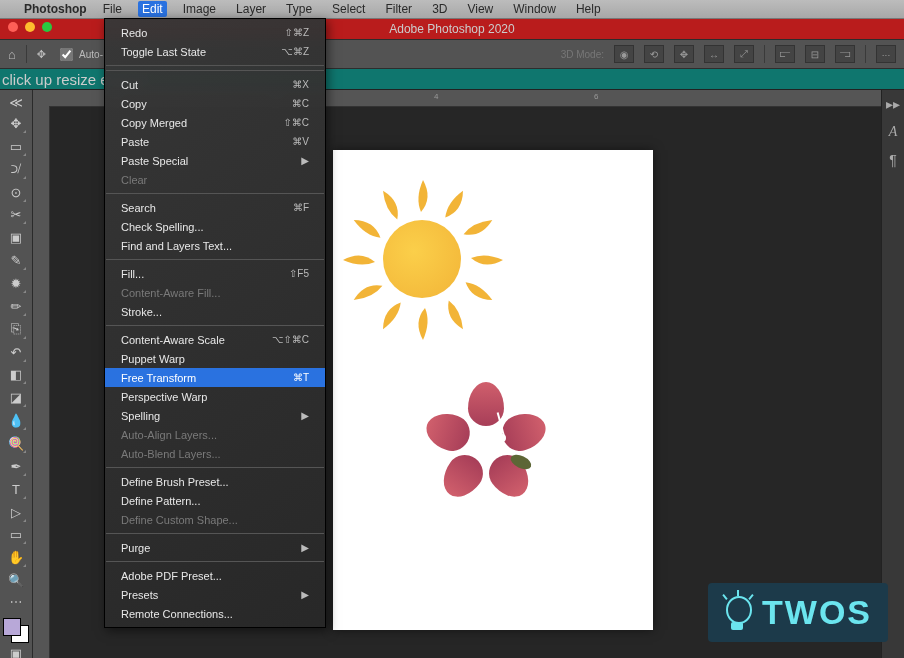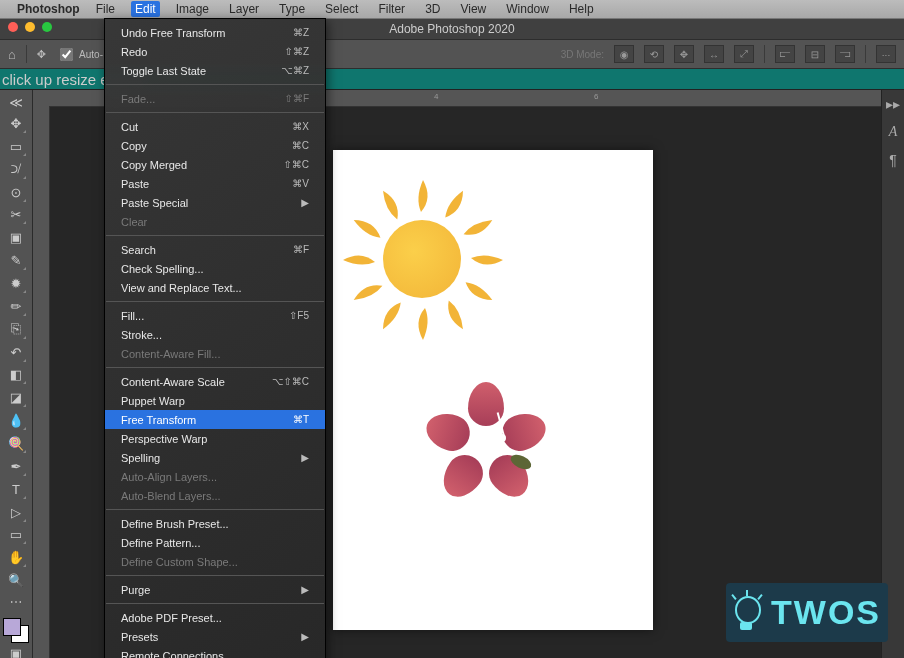--- a/index.html
+++ b/index.html
@@ -1,23 +1,23 @@
 <!DOCTYPE html>
 <html><head>
 <meta charset="utf-8">
 <style>
 body{margin:0;padding:0;background:#535353;font-family:-apple-system,"Lucida Grande",Helvetica,Arial,sans-serif;font-size:11px;color:#d0d0d0;overflow:hidden;width:904px;height:658px}
-.menubar{height:18px;background:linear-gradient(#bcbcbc,#a8a8a8);border-bottom:1px solid #777;display:flex;align-items:center;padding:0 17px;font-size:12px;color:#2a2a2a;user-select:none}
+.menubar{height:18px;background:linear-gradient(#bcbcbc,#a8a8a8);border-bottom:1px solid #777;display:flex;align-items:center;padding:0 24px;font-size:12px;color:#2a2a2a;user-select:none}
 .menubar .app-name{font-weight:bold;margin-right:12px}
 .menubar .m-item{margin-right:12px;padding:1px 4px;cursor:default}
 .menubar .m-item.hl{background:#2a72e0;color:#fff;border-radius:2px}
 .traffic{position:absolute;top:22px;left:8px;display:flex;gap:7px;z-index:30}
 .traffic span{width:10px;height:10px;border-radius:50%;display:inline-block}
 .tl-r{background:#ff5f57}.tl-y{background:#febc2e}.tl-g{background:#28c840}
-.titlebar{height:20px;background:#404040;display:flex;align-items:center;justify-content:center;color:#ccc;font-size:12px}
+.titlebar{height:20px;background:#b91c1c;display:flex;align-items:center;justify-content:center;color:#ccc;font-size:12px}
 .optionsbar{height:28px;background:#535353;border-top:1px solid #2d2d2d;border-bottom:1px solid #2d2d2d;display:flex;align-items:center;padding:0 8px;gap:10px;color:#bbb;font-size:10px}
 .optionsbar .home-icon{font-size:13px}
 .optionsbar .sep{width:1px;height:18px;background:#3a3a3a}
 .optionsbar .ar{font-size:11px}
 .optionsbar .chk{display:flex;align-items:center;gap:3px}
 .optionsbar .chk input{accent-color:#777}
 .optionsbar .label3d{color:#777;margin-left:auto}
 .optionsbar .tiny-btn{width:18px;height:16px;background:#444;border:1px solid #333;display:flex;align-items:center;justify-content:center;font-size:10px;color:#999}
 .doc-tab{height:20px;background:#0f766e;border-bottom:1px solid #222;display:flex;align-items:center;padding-left:2px;color:#ccc;font-size:15px}
 .workspace{display:flex;height:calc(658px - 18px - 20px - 28px - 20px);position:relative}
@@ -45,21 +45,21 @@
 .x-close{position:absolute;top:2px;left:2px;background:#2e2e2e;color:#ccc;width:14px;height:14px;display:flex;align-items:center;justify-content:center;font-size:10px;border-radius:2px}
 .dropdown{position:absolute;top:18px;left:104px;width:220px;background:linear-gradient(145deg,rgba(55,55,55,.97),rgba(40,40,40,.97));border:1px solid #000;box-shadow:2px 3px 10px rgba(0,0,0,.5);z-index:100;padding:4px 0;backdrop-filter:blur(4px)}
 .dd-row{display:flex;align-items:center;padding:2px 16px 2px 16px;color:#e8e8e8;font-size:11px;min-height:15px;white-space:nowrap;cursor:default}
 .dd-row .sc{margin-left:auto;font-size:10px;color:#bbb}
 .dd-row .sub{margin-left:auto;font-size:10px;color:#bbb}
 .dd-row.dis{color:#7a7a7a}
 .dd-row.dis .sc{color:#7a7a7a}
 .dd-row.hl{background:#2a72e0;color:#fff}
 .dd-row.hl .sc{color:#fff}
 .dd-sep{height:1px;background:#555;margin:4px 1px}
-.logo-overlay{position:absolute;bottom:16px;right:16px;background:#1c3a4a;color:#6be5ef;padding:10px 7px;font-size:34px;font-weight:bold;font-family:Arial,sans-serif;border-radius:4px;display:flex;align-items:center;gap:8px;letter-spacing:2px}
+.logo-overlay{position:absolute;bottom:16px;right:16px;background:#1c3a4a;color:#6be5ef;padding:10px 16px;font-size:34px;font-weight:bold;font-family:Arial,sans-serif;border-radius:4px;display:flex;align-items:center;gap:8px;letter-spacing:2px}
 .bulb{width:30px;height:38px;position:relative}
 .bulb .shape{width:22px;height:24px;border-radius:50%;border:2px solid #6be5ef;position:absolute;top:2px;left:2px}
 .bulb .base{width:12px;height:8px;background:#6be5ef;position:absolute;bottom:2px;left:7px;border-radius:2px}
 .bulb .ray{position:absolute;background:#6be5ef;width:2px;height:6px}
 svg{display:block}
 </style>
 </head>
 <body>
 
 <div class="menubar">
@@ -191,36 +191,28 @@
   <div class="right-dock">
     <span class="ic">▸▸</span>
     <span class="ic" style="font-family:serif;font-style:italic">A</span>
     <span class="ic">¶</span>
   </div>
 
 </div>
 
 <div class="dropdown" id="edit-dropdown">
     <div class="dd-row">
-      <span>Undo Free Transform</span>
-      <span class="sc">⌘Z</span>
-    </div>
-    <div class="dd-row">
       <span>Redo</span>
       <span class="sc">⇧⌘Z</span>
     </div>
     <div class="dd-row">
       <span>Toggle Last State</span>
       <span class="sc">⌥⌘Z</span>
     </div>
     <div class="dd-sep"></div>
-    <div class="dd-row dis">
-      <span>Fade...</span>
-      <span class="sc">⇧⌘F</span>
-    </div>
     <div class="dd-sep"></div>
     <div class="dd-row">
       <span>Cut</span>
       <span class="sc">⌘X</span>
     </div>
     <div class="dd-row">
       <span>Copy</span>
       <span class="sc">⌘C</span>
     </div>
     <div class="dd-row">
@@ -240,32 +232,32 @@
     </div>
     <div class="dd-sep"></div>
     <div class="dd-row">
       <span>Search</span>
       <span class="sc">⌘F</span>
     </div>
     <div class="dd-row">
       <span>Check Spelling...</span>
     </div>
     <div class="dd-row">
-      <span>View and Replace Text...</span>
+      <span>Find and Layers Text...</span>
     </div>
     <div class="dd-sep"></div>
     <div class="dd-row">
       <span>Fill...</span>
       <span class="sc">⇧F5</span>
     </div>
+    <div class="dd-row dis">
+      <span>Content-Aware Fill...</span>
+    </div>
     <div class="dd-row">
       <span>Stroke...</span>
-    </div>
-    <div class="dd-row dis">
-      <span>Content-Aware Fill...</span>
     </div>
     <div class="dd-sep"></div>
     <div class="dd-row">
       <span>Content-Aware Scale</span>
       <span class="sc">⌥⇧⌘C</span>
     </div>
     <div class="dd-row">
       <span>Puppet Warp</span>
     </div>
     <div class="dd-row hl">

